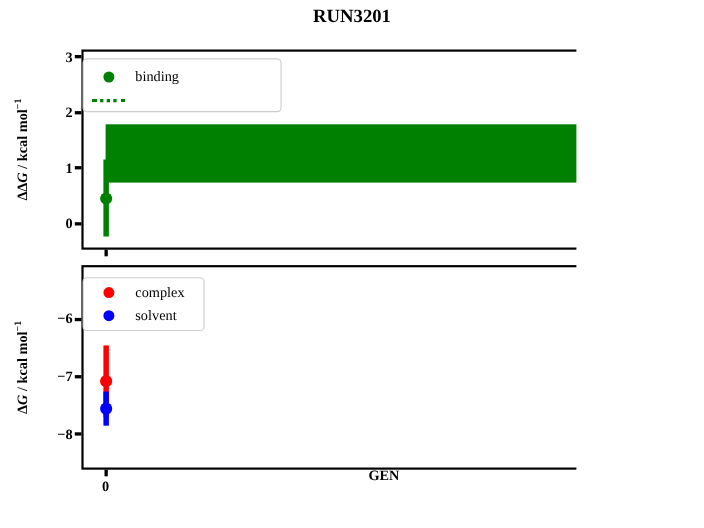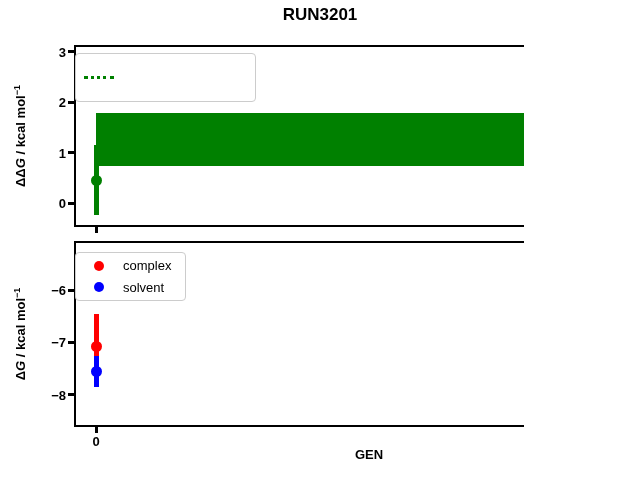--- a/index.html
+++ b/index.html
@@ -1,17 +1,17 @@
 <!DOCTYPE html>
 <html><head>
 <meta charset="utf-8">
 <style>
   html,body{margin:0;padding:0;background:#fff;}
   .figure{position:relative;width:524px;height:480px;background:#ffffff;
-          font-family:Liberation Sans, sans-serif;color:#000;overflow:hidden;}
+          font-family:Liberation Serif, serif;color:#000;overflow:hidden;}
   .suptitle{position:absolute;left:0;top:5px;width:640px;text-align:center;
             font-size:17px;font-weight:bold;}
   .axes{position:absolute;border:2.5px solid #000;box-sizing:border-box;}
   .tick{position:absolute;background:#000;}
   .ticklabel{position:absolute;font-size:13px;font-weight:bold;white-space:nowrap;}
   .ticklabel.xlab{transform:translateX(-50%);}
   .ticklabel.ylab{width:34px;text-align:right;transform:translateY(-50%);}
   .ylabel{position:absolute;font-size:13px;font-weight:bold;white-space:nowrap;
           transform:translate(-50%,-50%) rotate(-90deg);}
   .ylabel .var{font-style:italic;}
@@ -74,23 +74,29 @@
       <div class="ebar" style="left: 93.5px; top: 356.459px; height: 30.3514px; background: rgb(0, 0, 255);"></div>
       <div class="marker" style="left: 90.5px; top: 366.135px; background: rgb(0, 0, 255);"></div>
       <div class="ebar" style="left: 596.5px; top: 387.857px; height: 27.2116px; background: rgb(0, 0, 255);"></div>
       <div class="marker" style="left: 593.5px; top: 395.963px; background: rgb(0, 0, 255);"></div>
     </div>
 
   <div class="ylabel" style="left:20px;top:136px;"><span>ΔΔ</span><span class="var">G</span><span> / kcal mol</span><sup>−1</sup></div>
 
   <div class="ylabel" style="left:20px;top:334px;"><span>Δ</span><span class="var">G</span><span> / kcal mol</span><sup>−1</sup></div>
 
-  <div class="xlabel" style="left:349px;top:447px;margin-left:20px;">GEN</div>
+  <div class="xlabel" style="left:349px;top:424px;">GEN</div>
 
   <div class="legend legend-top">
+    <div class="legend-row">
+      <span class="lg-swatch">
+          <span class="lg-dot" style="background: rgb(0, 128, 0);"></span>
+        </span>
+      <span class="lg-label">binding</span>
+    </div>
     <div class="legend-row">
       <span class="lg-swatch">
           <span class="lg-line" style="border-top-color: rgb(0, 128, 0);"></span>
         </span>
     </div>
   </div>
 
   <div class="legend legend-bottom">
     <div class="legend-row">
       <span class="lg-swatch">

